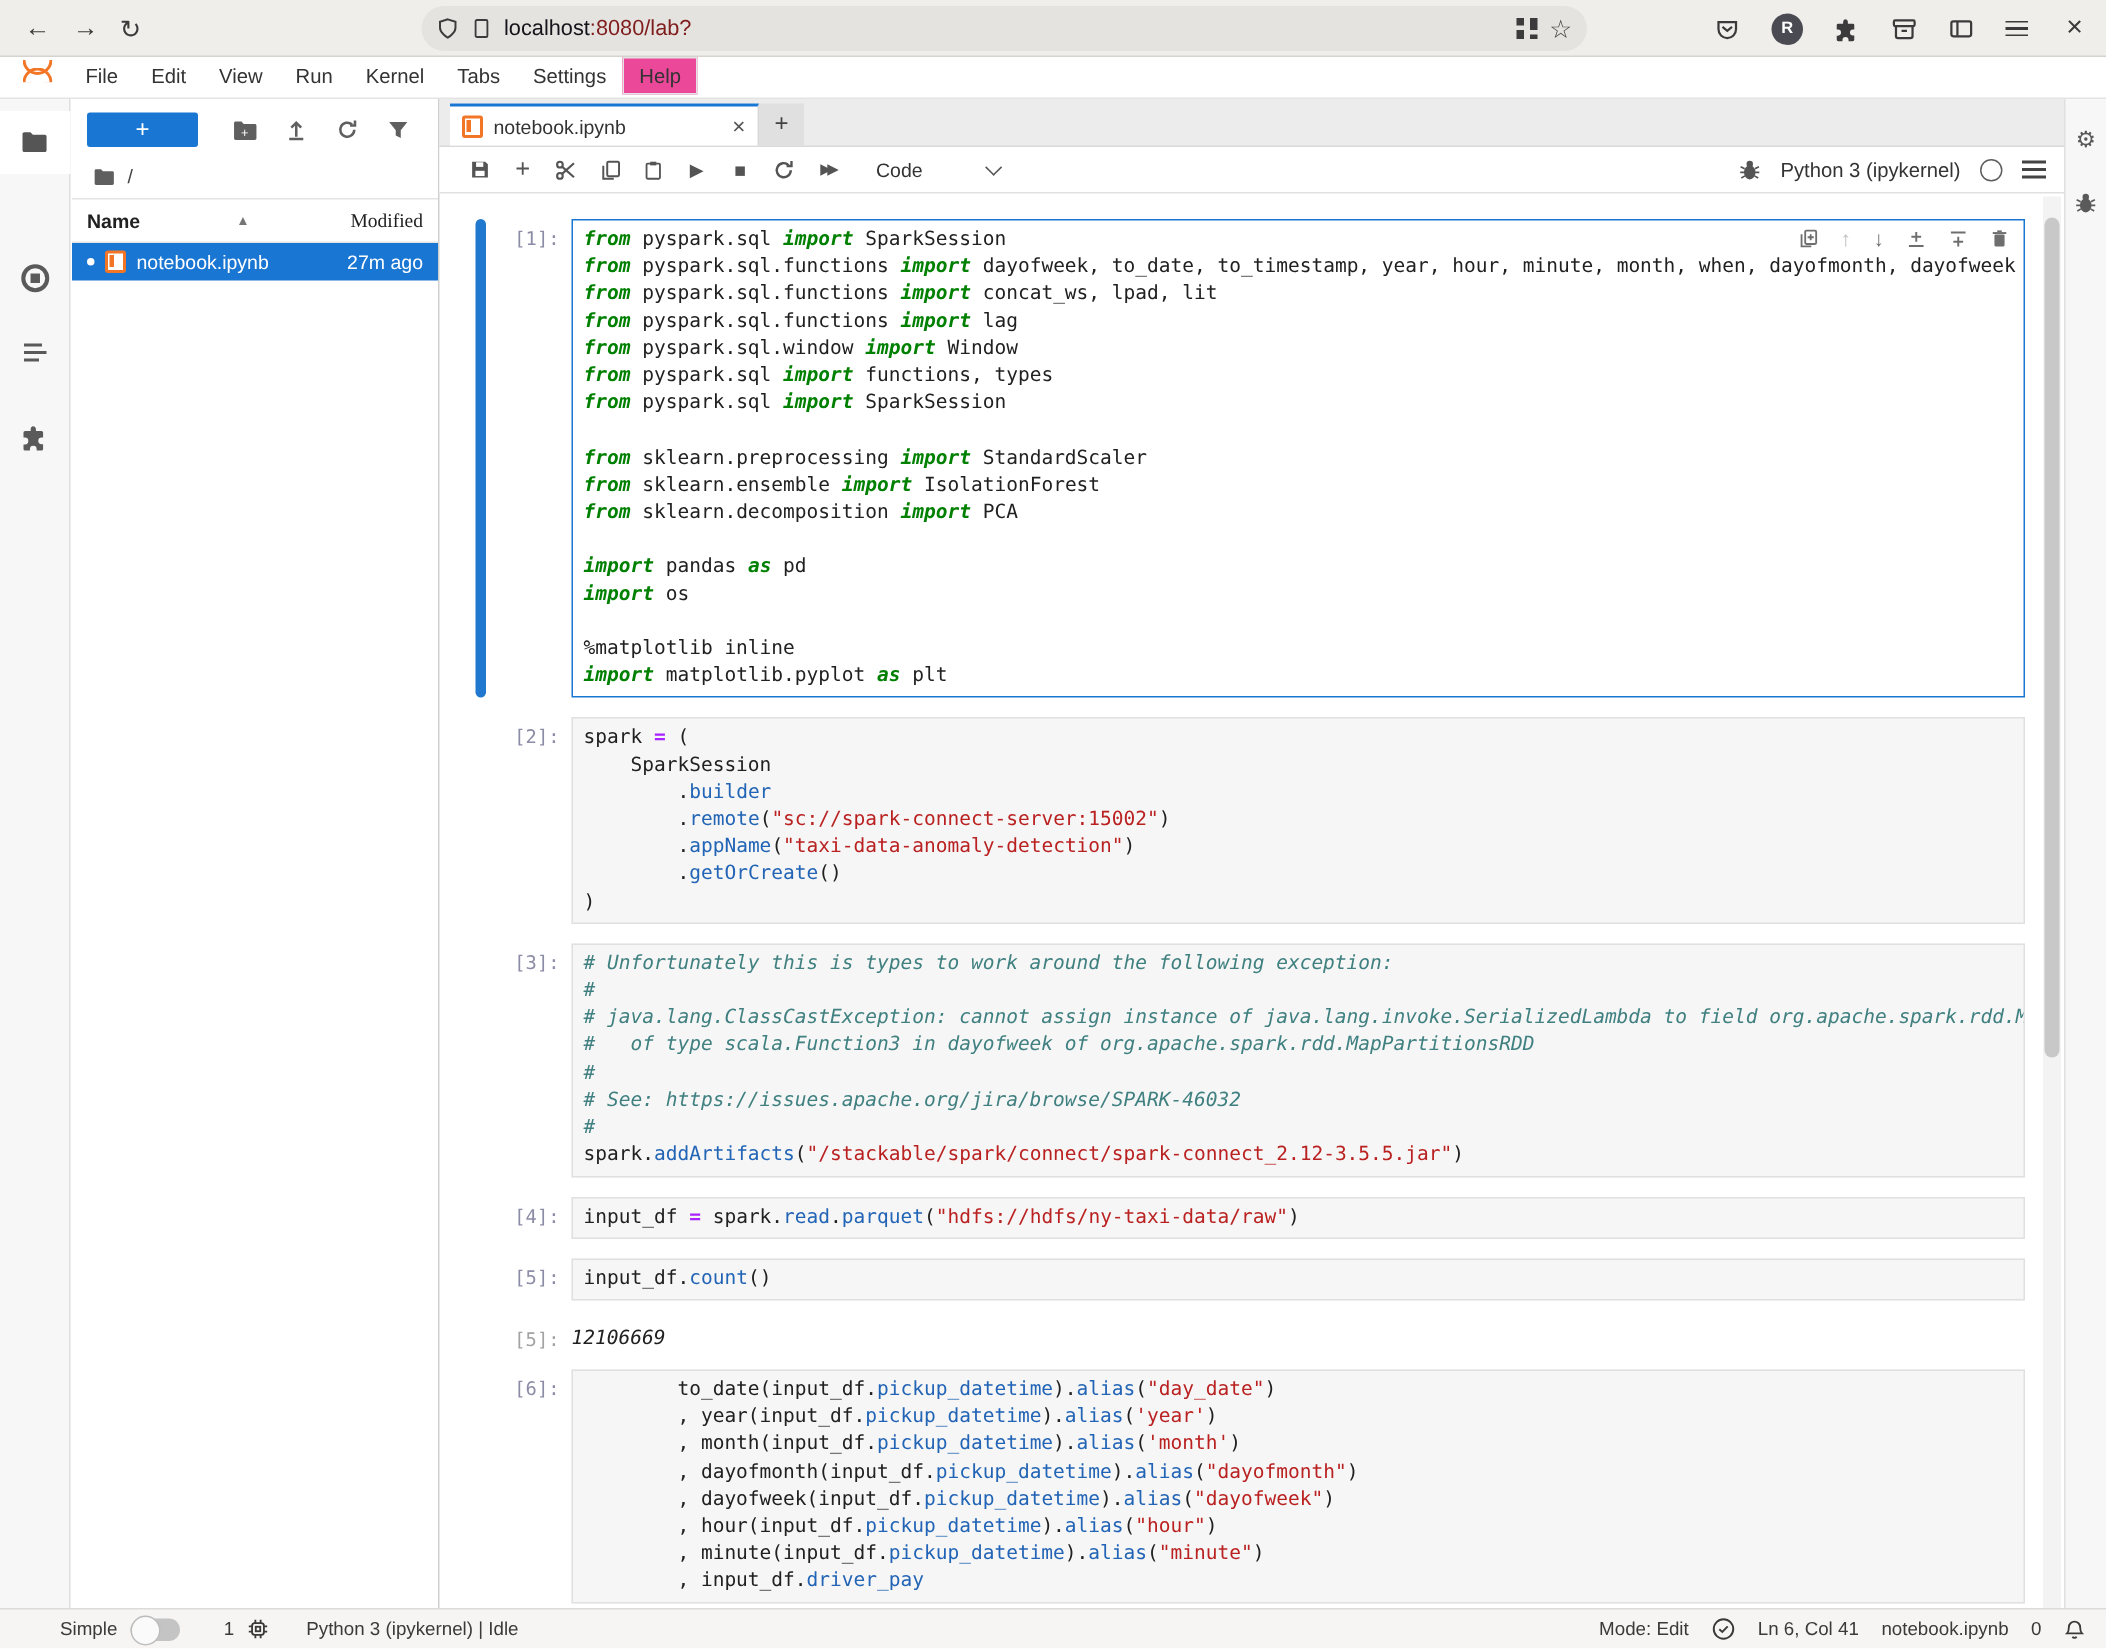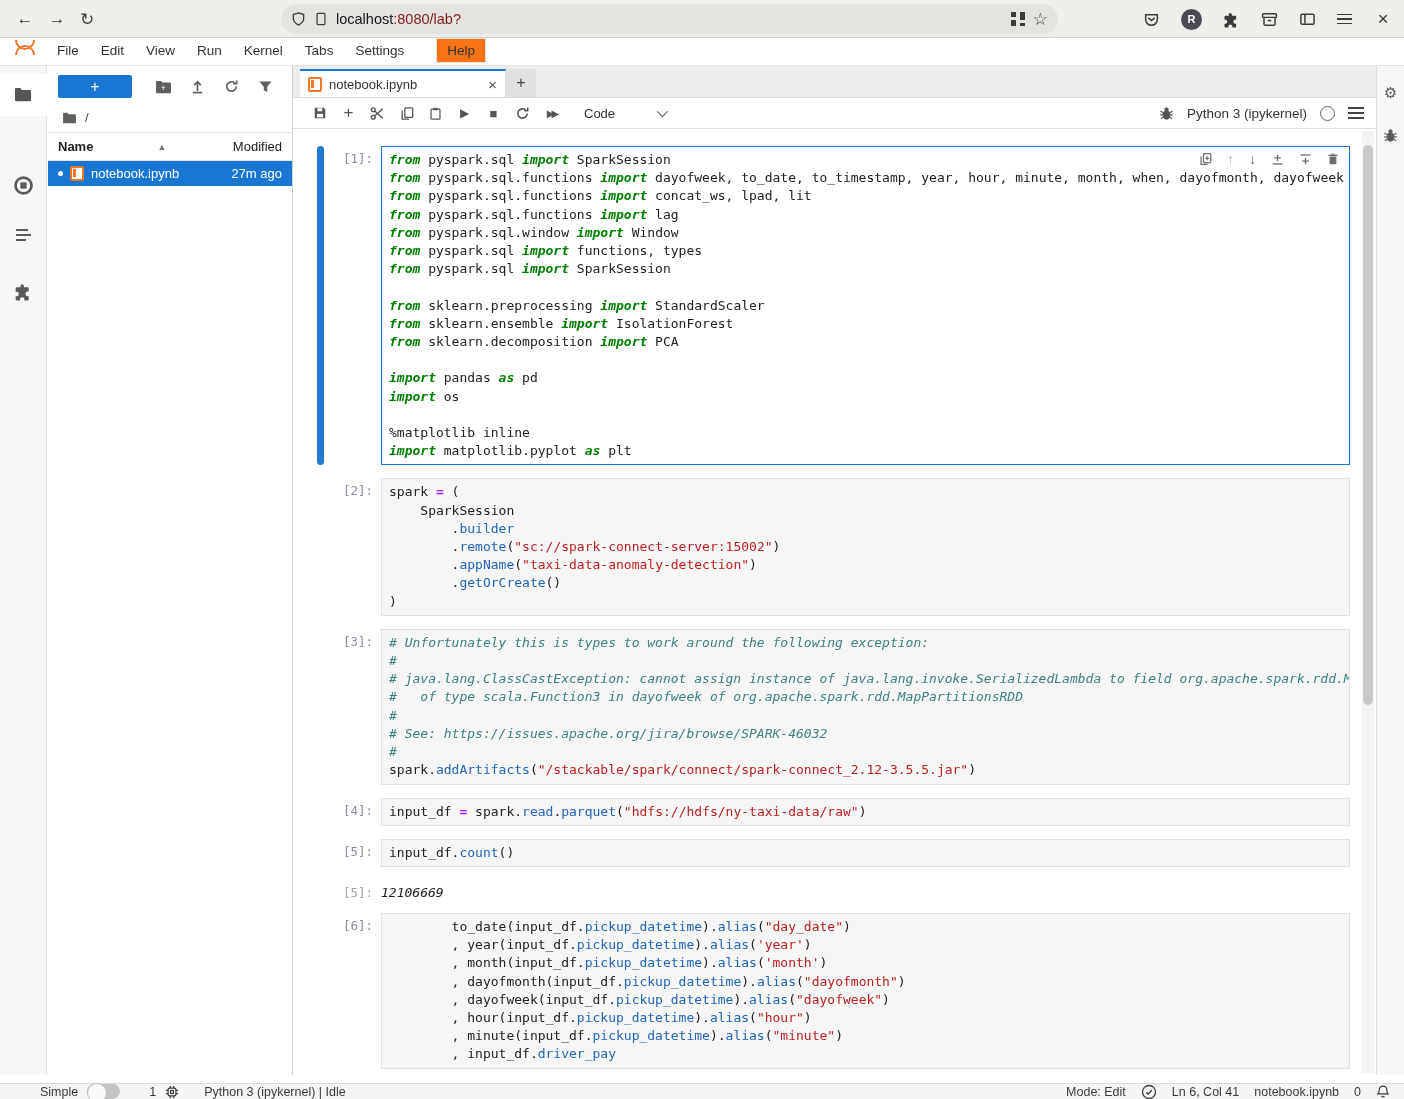--- a/index.html
+++ b/index.html
@@ -41,40 +41,40 @@
   
   .menubar{ position:absolute; top:38px; left:0; right:0; height:28px; background:#fff;
     border-bottom:1px solid #e4e4e4; display:flex; align-items:flex-start; font-size:13.5px; color:#333; }
   .jlogo{ width:22px; height:20px; margin:0 12px 0 12px; position:relative; }
   .jlogo::before{ content:""; position:absolute; left:3px; top:-1px; width:16px; height:8px;
     border:2.6px solid #f37626; border-bottom:none; border-radius:10px 10px 0 0;
     transform:scaleY(-1); top:2px; }
   .jlogo::after{ content:""; position:absolute; left:3px; bottom:0px; width:16px; height:8px;
     border:2.6px solid #f37626; border-top:none; border-radius:0 0 10px 10px; transform:scaleY(-1); bottom:3px;}
   .menu-item{ padding:5px 11px; cursor:default; }
-  .menu-item.hl{ background:#f97316; box-shadow:inset 0 0 0 1px #e3e3e3;margin-left:21px; }
+  .menu-item.hl{ background:#ec4899; box-shadow:inset 0 0 0 1px #e3e3e3; }
 
   
   .activity{ position:absolute; top:66px; left:0; width:47px; bottom:24px;
     background:#f7f7f7; border-right:1px solid #e0e0e0; }
   .act-item{ width:47px; height:42px; display:flex; align-items:center; justify-content:center; color:#5a5a5a; }
   .act-item.active{ background:#ffffff; }
 
   
   .filepanel{ position:absolute; top:66px; left:48px; width:244px; bottom:24px; background:#fff; }
   .fb-toolbar{ display:flex; align-items:center; padding:9px 10px 7px 10px; gap:0; }
   .newlaunch{ width:74px; height:23px; background:#1976d2; border-radius:2px; color:#fff;
     font-size:16px; display:flex; align-items:center; justify-content:center; margin-right:14px; }
   .fb-ic{ width:34px; display:flex; justify-content:center; color:#5f5f5f; }
   .fb-crumb{ display:flex; align-items:center; gap:8px; padding:5px 12px 7px 14px; font-size:13px; color:#444; }
   .fb-head{ display:flex; align-items:center; padding:6px 10px; border-top:1px solid #e4e4e4;
     border-bottom:1px solid #e4e4e4; font-size:13px; color:#212121; }
   .fb-head .nm{ font-weight:bold; }
   .fb-head .caret{ margin-left:64px; font-size:9px; color:#757575; }
-  .fb-head .mod{ margin-left:auto; }
+  .fb-head .mod{ margin-left:auto;font-family:Liberation Serif, serif; }
   .fb-row{ display:flex; align-items:center; gap:7px; padding:5px 10px; background:#1976d2; color:#fff; font-size:13px; }
   .dirty-dot{ width:5px; height:5px; border-radius:50%; background:#fff; }
   .nbicon{ width:14px; height:15px; border:2px solid #f37626; border-radius:2px; background:#fff; position:relative; flex:none;}
   .nbicon::after{ content:""; position:absolute; left:1px; top:1px; width:3px; height:8px; background:#f37626; }
   .fb-row .age{ margin-left:auto; }
 
   
   .nbpanel{ position:absolute; top:66px; left:292px; right:28px; bottom:24px;
     background:#fff; border-left:1px solid #cfcfcf; }
   .tabstrip{ position:absolute; top:0; left:0; right:0; height:32px; background:#ececec;
@@ -126,21 +126,21 @@
   .ct-ic{ font-size:14px; line-height:1; }
 
   
   .rightstrip{ position:absolute; top:66px; right:0; width:28px; bottom:24px;
     background:#f7f7f7; border-left:1px solid #e0e0e0; display:flex; flex-direction:column;
     align-items:center; color:#5a5a5a; }
   .rs-gear{ margin-top:18px; font-size:15px; }
   .rs-bug{ margin-top:26px; }
 
   
-  .statusbar{ position:absolute; left:0; right:0; bottom:0; height:16px; background:#f6f5f4;
+  .statusbar{ position:absolute; left:0; right:0; bottom:0; height:27px; background:#f6f5f4;
     border-top:1px solid #dbdbdb; display:flex; align-items:center; font-size:12.5px; color:#3a3a3a; }
   .sb-left{ display:flex; align-items:center; gap:9px; padding-left:40px; }
   .toggle{ width:33px; height:15px; background:#c4c4c4; border-radius:8px; position:relative; }
   .toggle::before{ content:""; position:absolute; left:0px; top:-1.5px; width:18px; height:18px;
     border-radius:50%; background:#fafafa; border:1px solid #bdbdbd; }
   .sb-kern{ margin-left:16px; }
   .sb-right{ margin-left:auto; display:flex; align-items:center; gap:15px; padding-right:14px; }
 </style>
 </head>
 <body>

